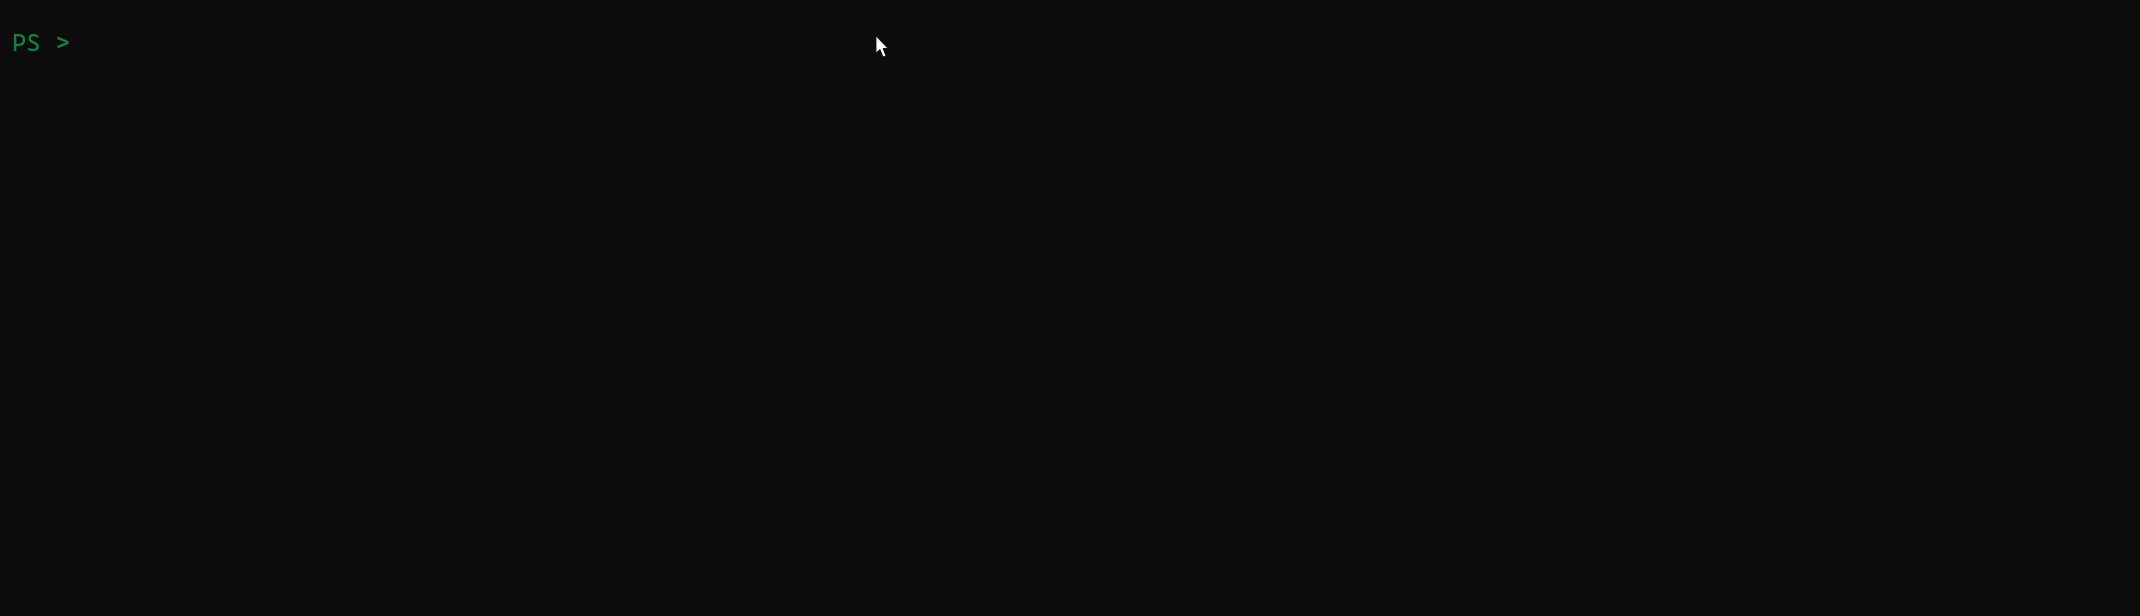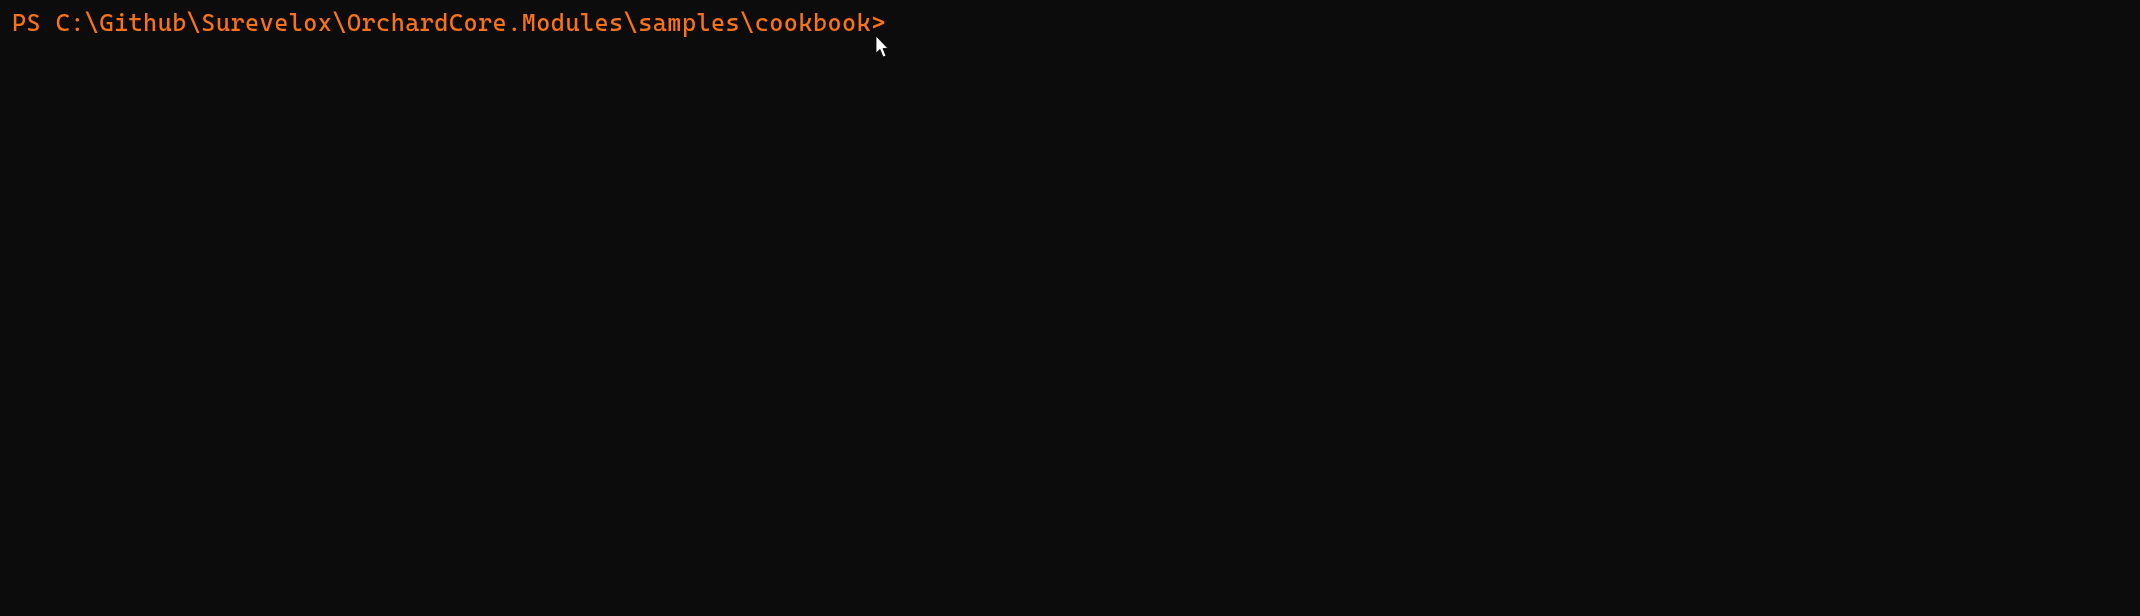--- a/index.html
+++ b/index.html
@@ -23,22 +23,23 @@
       padding: 8px 12px;
       position: relative;
     }
     .prompt-line {
       display: flex;
       align-items: baseline;
       white-space: pre;
       line-height: 1.3;
     }
     .prompt-text {
-      color: #f97316;
+      color: #15803d;
       letter-spacing: 0.5px;
+      margin-top: 20px;
     }
     .command-input {
       background: transparent;
       border: none;
       outline: none;
       color: #cccccc;
       font-family: inherit;
       font-size: inherit;
       caret-color: #cccccc;
       flex: 1;
@@ -54,20 +55,20 @@
     }
     .cursor-pointer svg {
       display: block;
     }
   </style>
 </head>
 <body>
 
 <div class="terminal-area">
   <div class="prompt-line">
-    <span class="prompt-text">PS </span><span class="prompt-text">C:\Github\Surevelox\OrchardCore.Modules\samples\cookbook</span><span class="prompt-text">&gt; </span><input class="command-input" type="text" autocomplete="off" spellcheck="false" value="" style="">
+    <span class="prompt-text">PS </span><span class="prompt-text">&gt; </span><input class="command-input" type="text" autocomplete="off" spellcheck="false" value="" style="">
   </div>
   <div class="cursor-pointer">
     <svg width="16" height="24" viewBox="0 0 16 24" xmlns="http://www.w3.org/2000/svg">
       <path d="M 0 0 L 0 17 L 4 13.5 L 7 21 L 10 20 L 7 12.5 L 12 12.5 Z" fill="#ffffff" stroke="#000000" stroke-width="0.8"></path>
     </svg>
   </div>
 </div>
 
 </body></html>

